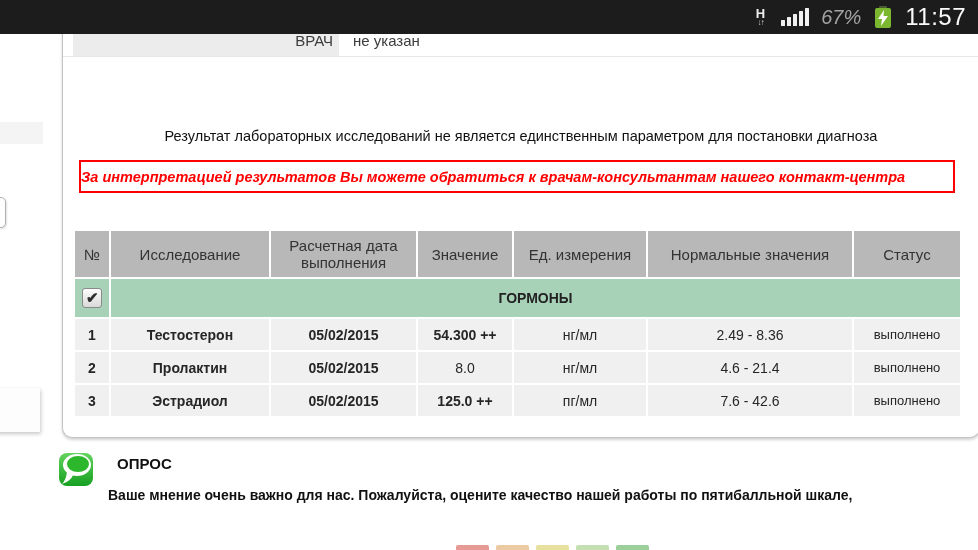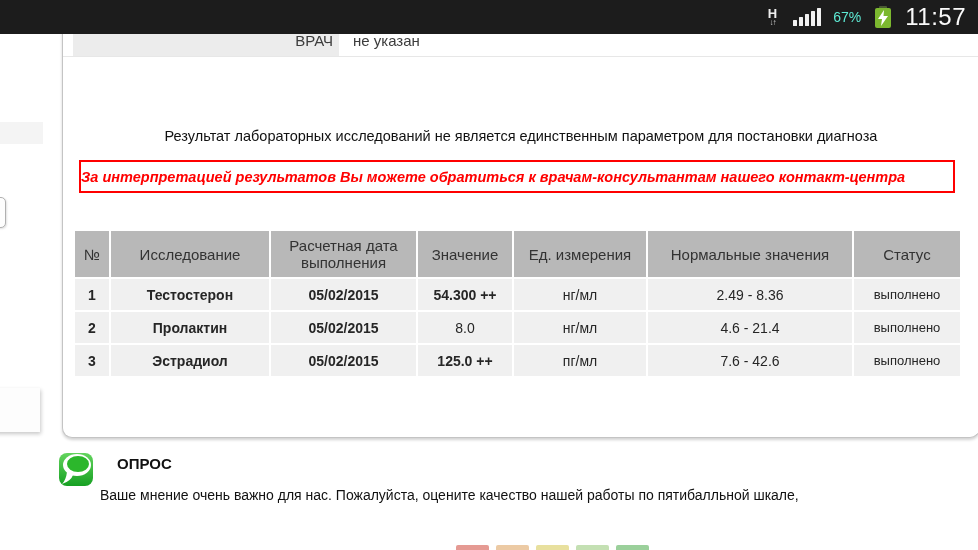--- a/index.html
+++ b/index.html
@@ -16,21 +16,21 @@
     padding-right:12px; z-index:30; color:#f2f2f2;
   }
   .net-ind { display:flex; flex-direction:column; align-items:center; line-height:1; margin-right:6px; }
   .net-ind .h { font-size:13px; font-weight:bold; color:#ededed; }
   .net-ind .arrows { font-size:8px; color:#cfcfcf; margin-top:-1px; letter-spacing:-1px; }
   .signal { display:flex; align-items:flex-end; gap:2px; height:18px; margin-right:2px; }
   .signal i { display:block; width:4px; background:#f0f0f0; border-radius:0.5px; }
   .signal i:nth-child(1){height:6px;} .signal i:nth-child(2){height:9px;}
   .signal i:nth-child(3){height:12px;} .signal i:nth-child(4){height:15px;}
   .signal i:nth-child(5){height:18px;}
-  .batt-pct { font-size:14px; color:#5eead4; }
+  .batt-pct { font-size:20px; color:#a3a3a3;font-style:italic; }
   .battery { position:relative; width:16px; height:22px; margin:0 4px; }
   .battery .cap { position:absolute; top:0; left:4px; width:8px; height:3px; background:#4a5a33; border-radius:1px; }
   .battery .body { position:absolute; top:2px; left:0; width:16px; height:20px; background:#7cb82f; border-radius:2px; }
   .battery svg { position:absolute; top:4px; left:3px; }
   .clock { font-size:24px; color:#fafafa; letter-spacing:0.5px;text-align:right; }
 
   
   .artifact-gray { position:absolute; left:0; top:122px; width:43px; height:22px; background:#f4f4f4; z-index:1; }
   .artifact-tab {
     position:absolute; left:-10px; top:197px; width:16px; height:31px; background:#fdfdfd;
@@ -78,21 +78,21 @@
     width:20px; height:20px; margin:0 auto; border:1px solid #8a8a8a; border-radius:3px;
     background:linear-gradient(#fdfdfd,#d9d9d9); position:relative; cursor:pointer;
   }
   .checkbox.checked::after {
     content:"✔"; position:absolute; left:3px; top:0px; font-size:15px; color:#2e2e2e; font-weight:bold;
   }
 
   
   .survey-icon { position:absolute; left:58px; top:450px; width:38px; height:38px; z-index:2; }
   .survey-title { position:absolute; left:117px; top:455px; font-size:15px; font-weight:bold; color:#111; z-index:2; }
-  .survey-text { position:absolute; left:100px; top:484px; font-size:14px; font-weight:normal; color:#111; line-height:23px; z-index:2; }
+  .survey-text { position:absolute; left:108px; top:484px; font-size:14px; font-weight:bold; color:#111; line-height:23px; z-index:2; }
   .rating-scale { position:absolute; left:456px; top:545px; display:flex; gap:7px; z-index:2; }
   .scale-chip { width:33px; height:12px; border-radius:2px 2px 0 0; cursor:pointer; }
 </style>
 </head>
 <body>
 
 <div class="screen">
 
   <div class="status-bar">
     <div class="net-ind">
@@ -146,20 +146,26 @@
       </colgroup>
       <tbody>
           <tr>
         <td class="th">№</td>
         <td class="th">Исследование</td>
         <td class="th">Расчетная дата выполнения</td>
         <td class="th">Значение</td>
         <td class="th">Ед. измерения</td>
         <td class="th">Нормальные значения</td>
         <td class="th">Статус</td>
+      </tr>
+      <tr>
+        <td class="grp">
+          <div class="checkbox checked"></div>
+        </td>
+        <td class="grp grp-label" colspan="6">ГОРМОНЫ</td>
       </tr>
       <tr>
         <td class="cell bold">1</td>
         <td class="cell bold">Тестостерон</td>
         <td class="cell bold">05/02/2015</td>
         <td class="cell b">54.300 ++</td>
         <td class="cell">нг/мл</td>
         <td class="cell">2.49 - 8.36</td>
         <td class="cell status-cell">выполнено</td>
       </tr>

